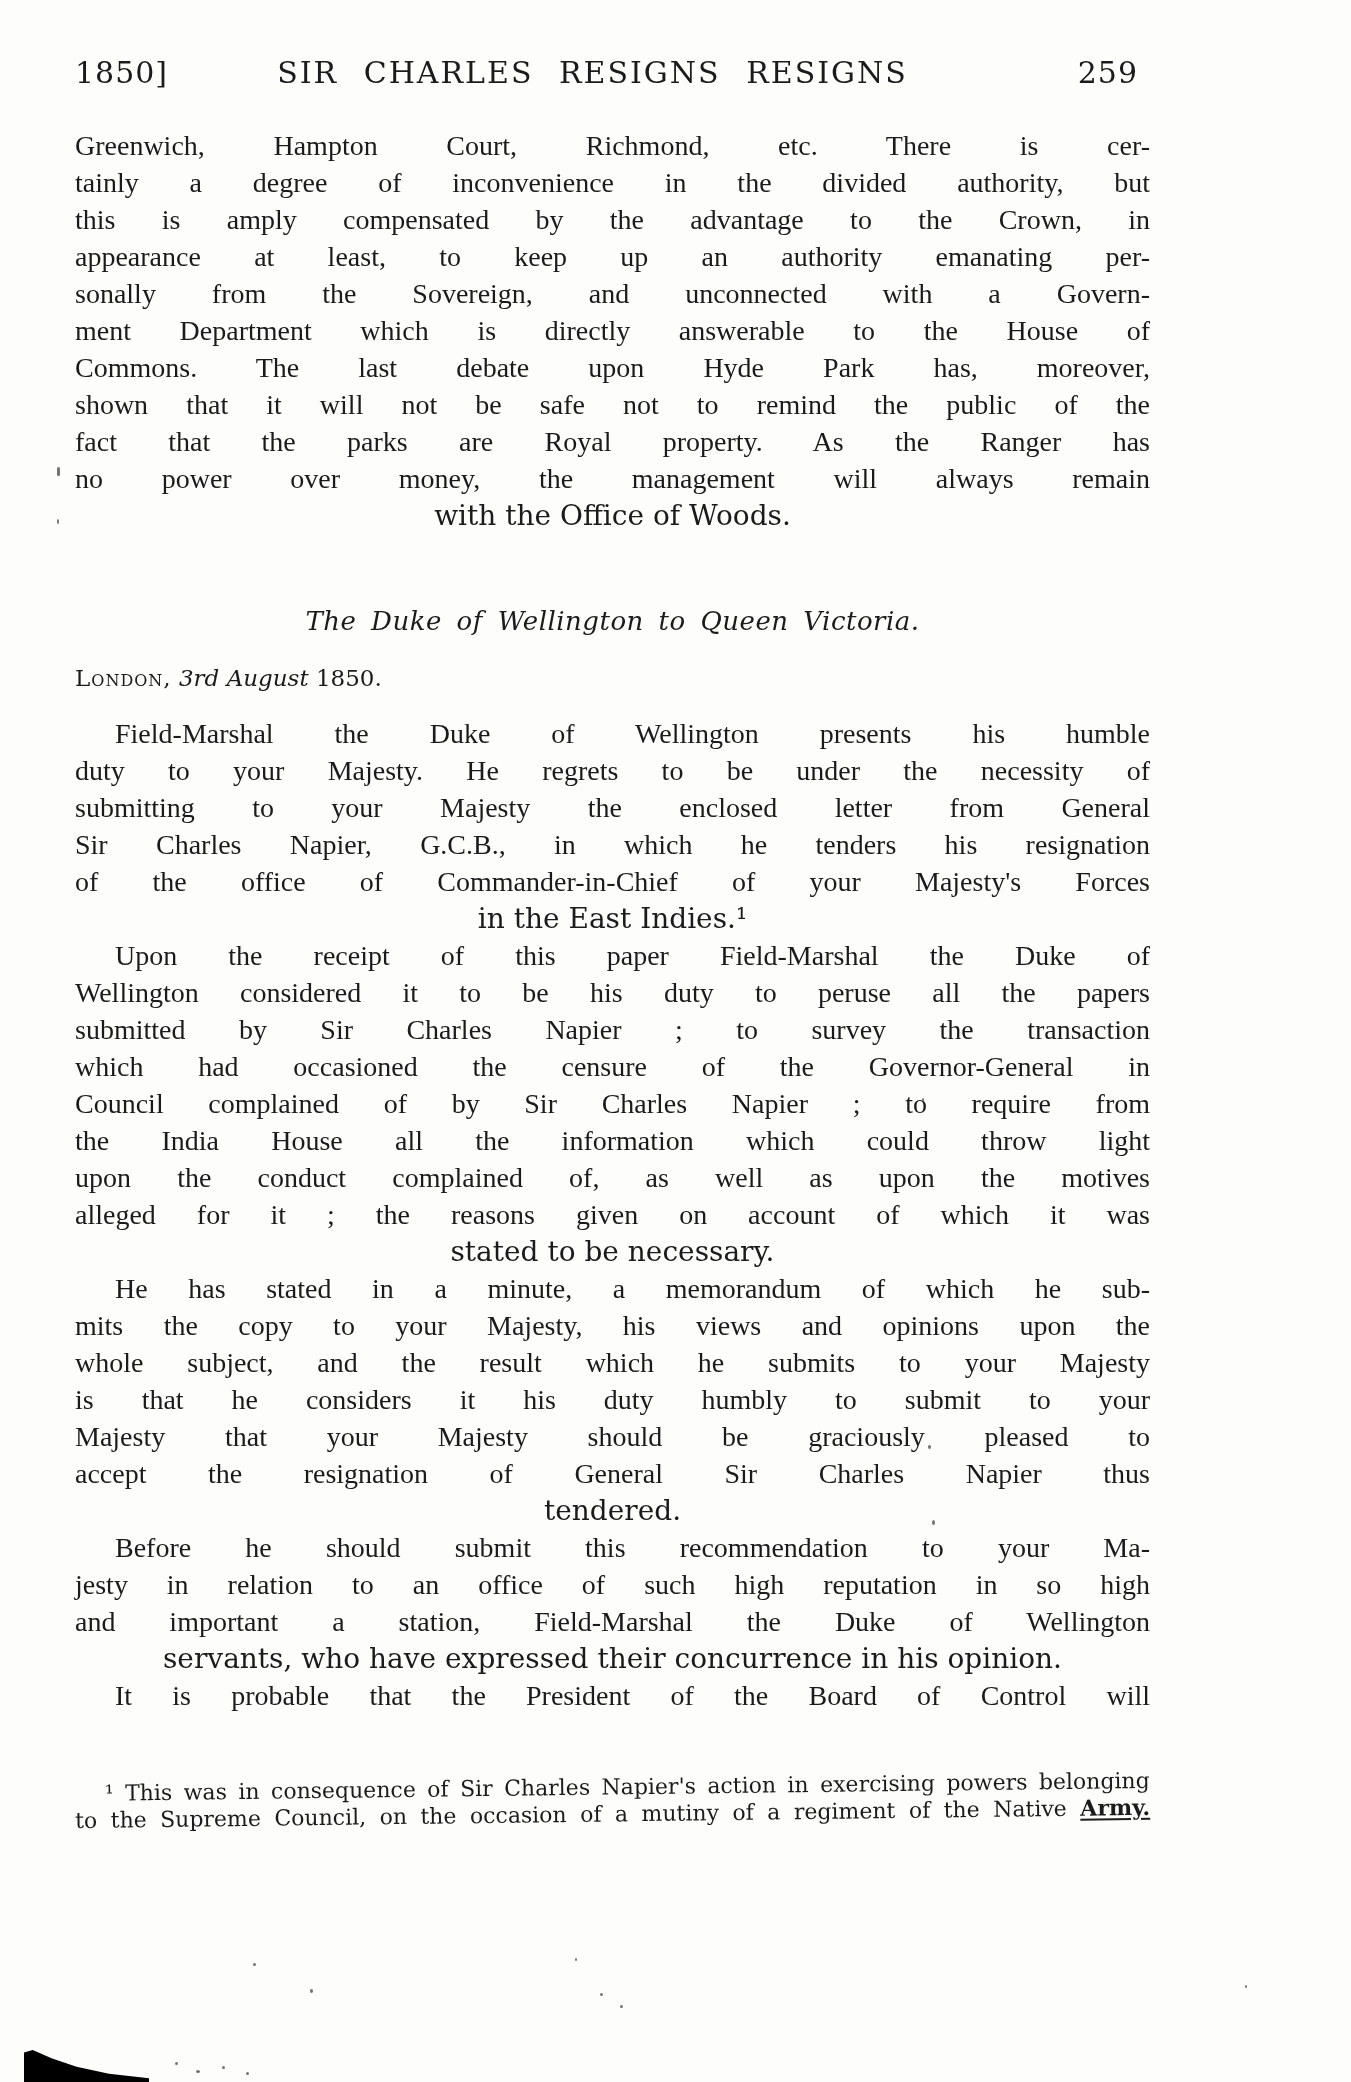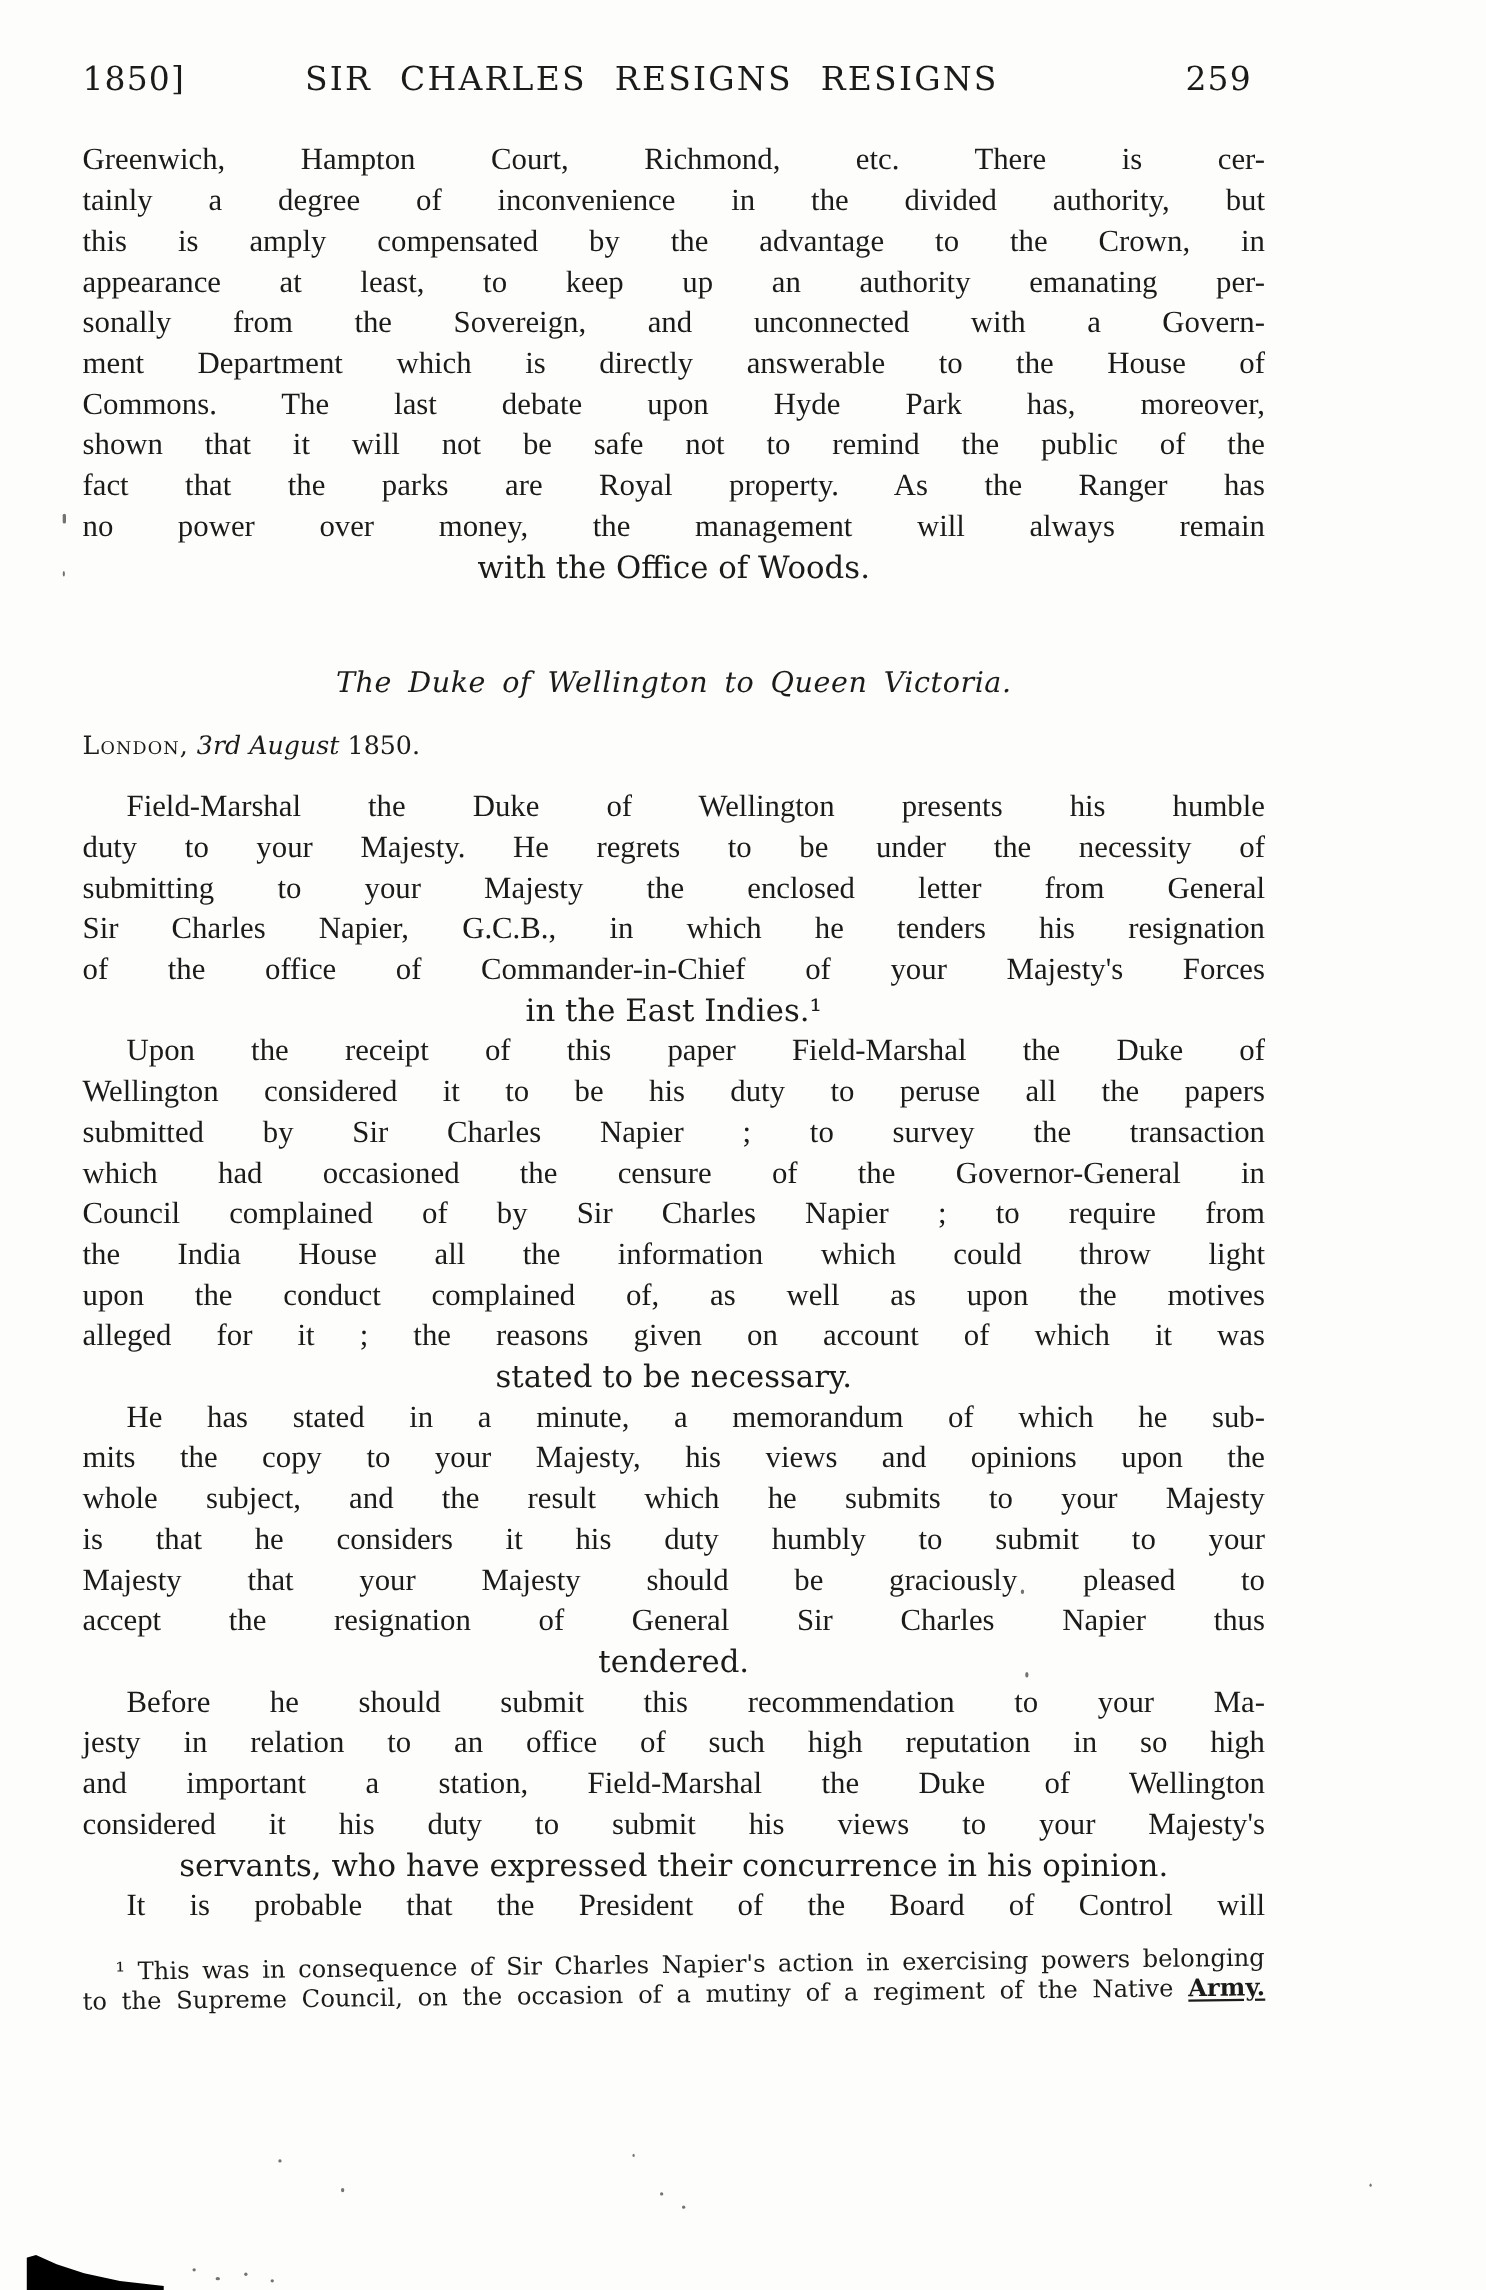--- a/index.html
+++ b/index.html
@@ -113,21 +113,20 @@
         <div class="line just">whole subject, and the result which he submits to your Majesty</div>
         <div class="line just">is that he considers it his duty humbly to submit to your</div>
         <div class="line just">Majesty that your Majesty should be graciously pleased to</div>
         <div class="line just">accept the resignation of General Sir Charles Napier thus</div>
         <div class="line">tendered.</div>
       </div>
       <div>
         <div class="line just indent">Before he should submit this recommendation to your Ma-</div>
         <div class="line just">jesty in relation to an office of such high reputation in so high</div>
         <div class="line just">and important a station, Field-Marshal the Duke of Wellington</div>
-        <div class="line just">considered it his duty to submit his views to your Majesty's</div>
         <div class="line">servants, who have expressed their concurrence in his opinion.</div>
       </div>
       <div>
         <div class="line just indent">It is probable that the President of the Board of Control will</div>
       </div>
     </div>
 
   <div class="col footnote">
     <div class="fline"><span>¹ This was in consequence of Sir Charles Napier's action in exercising powers belonging</span></div>
     <div class="fline"><span>to the Supreme Council, on the occasion of a mutiny of a regiment of the Native </span><span class="fn-emph">Army.</span></div>

